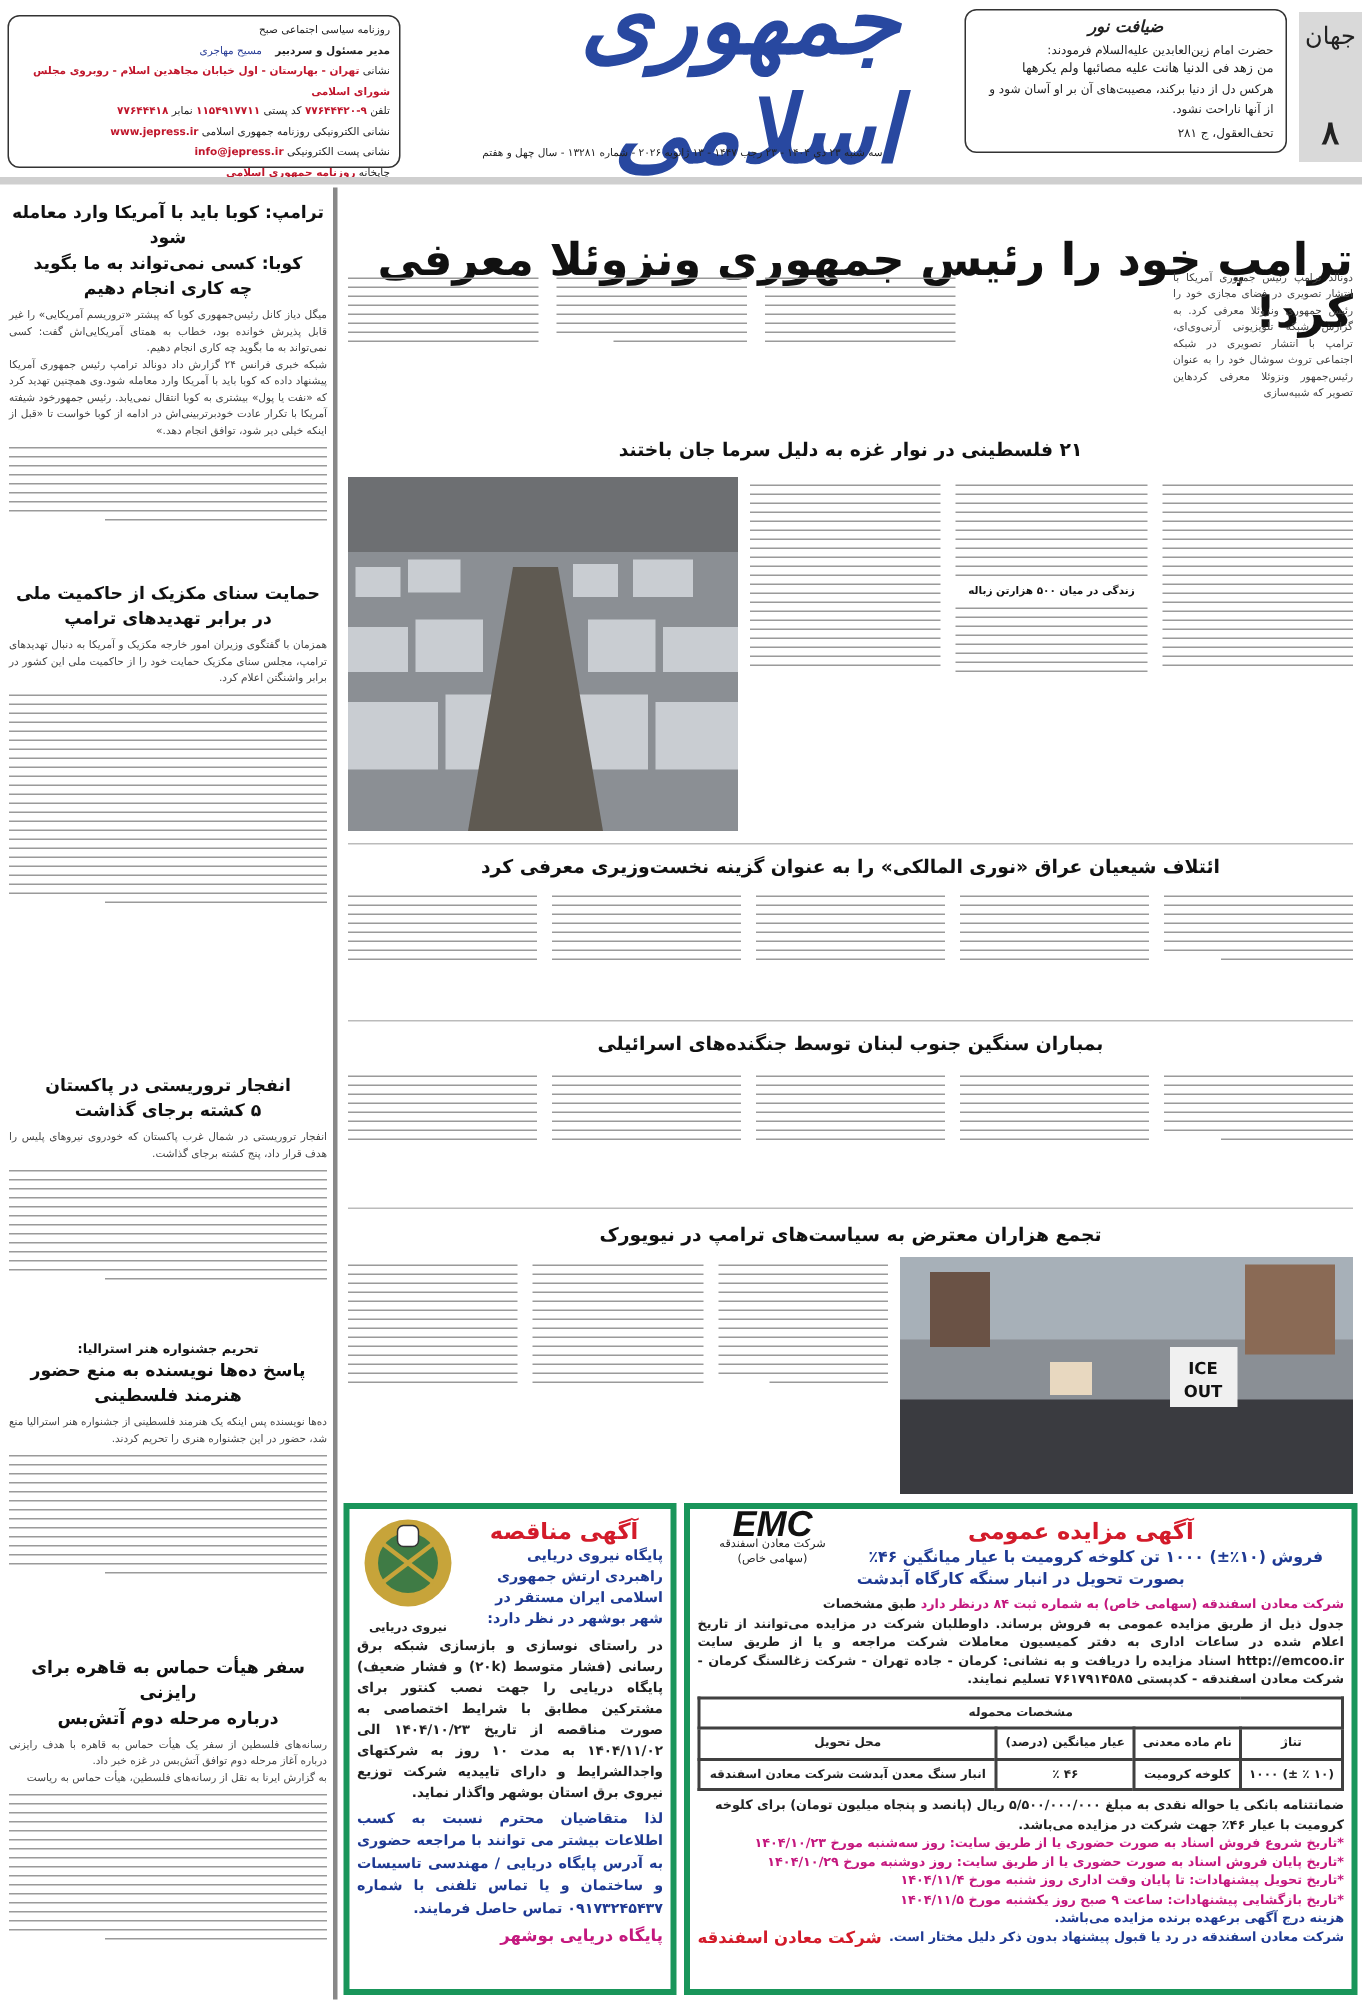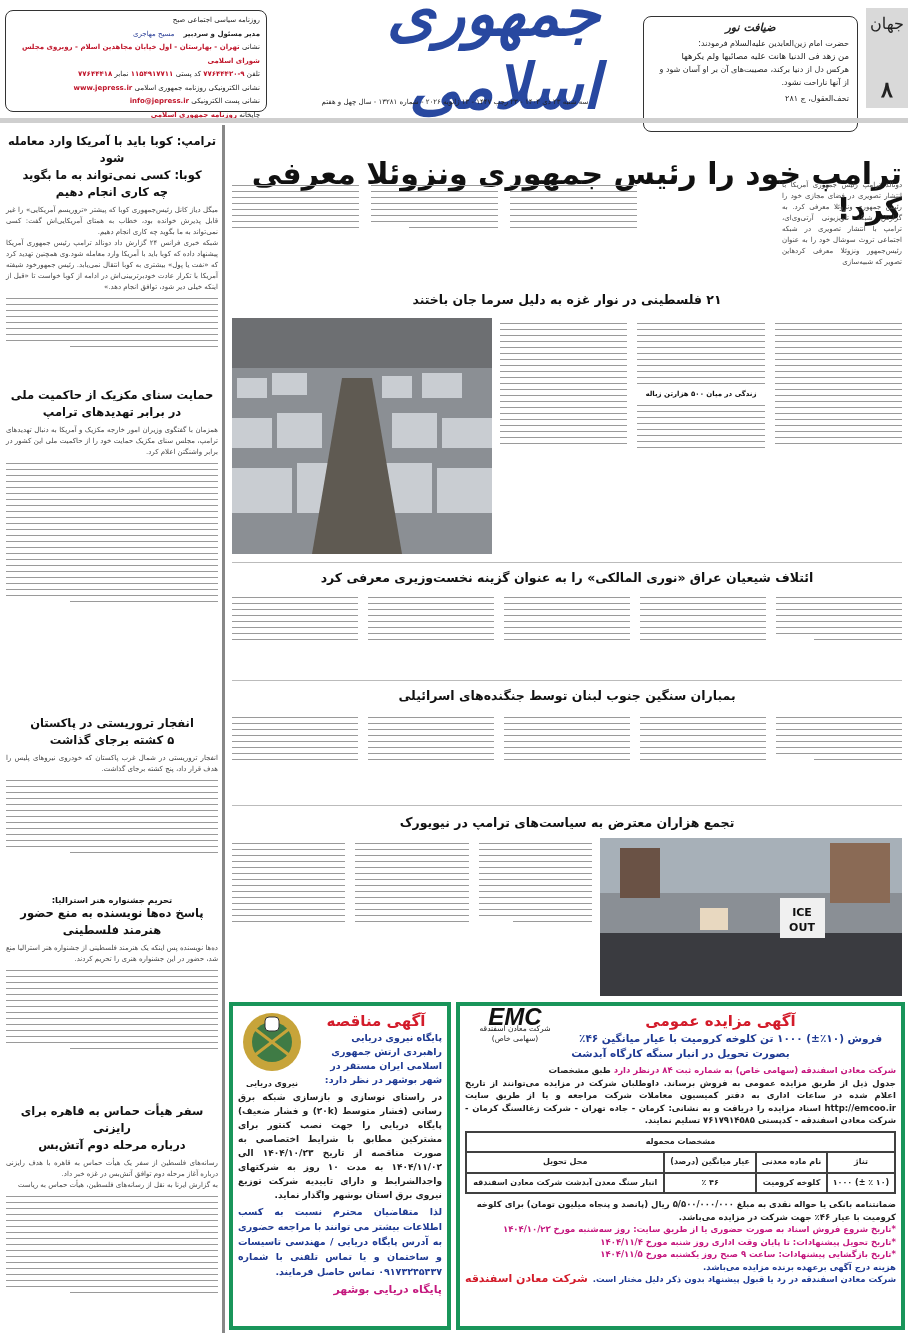--- a/index.html
+++ b/index.html
@@ -4,21 +4,21 @@
 <style>
 *{box-sizing:border-box;margin:0;padding:0}
 body{width:908px;height:1333px;background:#fff;font-family:"DejaVu Sans",sans-serif;color:#222;overflow:hidden;position:relative}
 .abs{position:absolute}
 .rtl{direction:rtl;text-align:right}
 
 #hdr{left:0;top:0;width:908px;height:118px}
 #section-tab{right:0;top:8px;width:42px;height:100px;background:#d9d9d9;display:flex;flex-direction:column;align-items:center;justify-content:space-between;padding:6px 0}
 #section-tab .nm{font-family:"DejaVu Serif",serif;font-size:16px;font-weight:normal}
 #section-tab .pg{font-family:"DejaVu Serif",serif;font-size:22px;font-weight:bold}
-#quote-box{right:50px;top:16px;width:215px;height:116px;border:1.5px solid #333;border-radius:8px;padding:4px 8px;font-size:8px;line-height:13px}
+#quote-box{right:50px;top:6px;width:215px;height:96px;border:1.5px solid #333;border-radius:8px;padding:4px 8px;font-size:8px;line-height:13px}
 #quote-box .t{text-align:center;font-family:"DejaVu Serif",serif;font-style:italic;font-weight:bold;font-size:11px;margin-bottom:3px}
 #masthead{left:310px;top:10px;width:290px;height:80px;display:flex;align-items:center;justify-content:center;font-family:"DejaVu Serif",serif;font-weight:bold;font-style:italic;font-size:62px;color:#2848a0;direction:rtl;letter-spacing:-2px}
 #dateline{left:310px;top:98px;width:290px;font-size:7px;text-align:center;direction:rtl}
 #info-box{left:5px;top:10px;width:262px;height:102px;border:1.5px solid #333;border-radius:8px;padding:3px 6px;font-size:7px;line-height:13.5px;direction:rtl;text-align:right}
 #info-box .red{color:#c0162b;font-weight:bold}
 #info-box .blue{color:#283c96;font-weight:normal}
 #info-box b{font-weight:bold}
 #topbar{left:0;top:118px;width:908px;height:5px;background:#cfcfcf}
 
 #left-col{left:0;top:125px;width:225px;height:1208px;border-right:3px solid #888}
@@ -558,20 +558,21 @@
       <tr>
         <td>(۱۰ ٪ ±) ۱۰۰۰</td>
         <td>کلوخه کرومیت</td>
         <td>۴۶ ٪</td>
         <td>انبار سنگ معدن آبدشت شرکت معادن اسفندقه</td>
       </tr>
     </tbody>
       </table>
     <div style="font-weight:bold;color:#222">ضمانتنامه بانکی یا حواله نقدی به مبلغ ۵/۵۰۰/۰۰۰/۰۰۰ ریال (پانصد و پنجاه میلیون تومان) برای کلوخه کرومیت با عیار ۴۶٪ جهت شرکت در مزایده می‌باشد.</div>
     <div class="mag">*تاریخ شروع فروش اسناد به صورت حضوری یا از طریق سایت: روز سه‌شنبه مورخ ۱۴۰۴/۱۰/۲۳</div>
+    <div class="mag">*تاریخ پایان فروش اسناد به صورت حضوری یا از طریق سایت: روز دوشنبه مورخ ۱۴۰۴/۱۰/۲۹</div>
     <div class="mag">*تاریخ تحویل پیشنهادات: تا پایان وقت اداری روز شنبه مورخ ۱۴۰۴/۱۱/۴</div>
     <div class="mag">*تاریخ بازگشایی پیشنهادات: ساعت ۹ صبح روز یکشنبه مورخ ۱۴۰۴/۱۱/۵</div>
     <div class="blue">هزینه درج آگهی برعهده برنده مزایده می‌باشد.</div>
     <div style="display:flex;justify-content:space-between;align-items:center">
       <span class="blue">شرکت معادن اسفندقه در رد یا قبول پیشنهاد بدون ذکر دلیل مختار است.</span>
       <span class="red" style="font-size:11px">شرکت معادن اسفندقه</span>
     </div>
   </div>
 </div>
 

